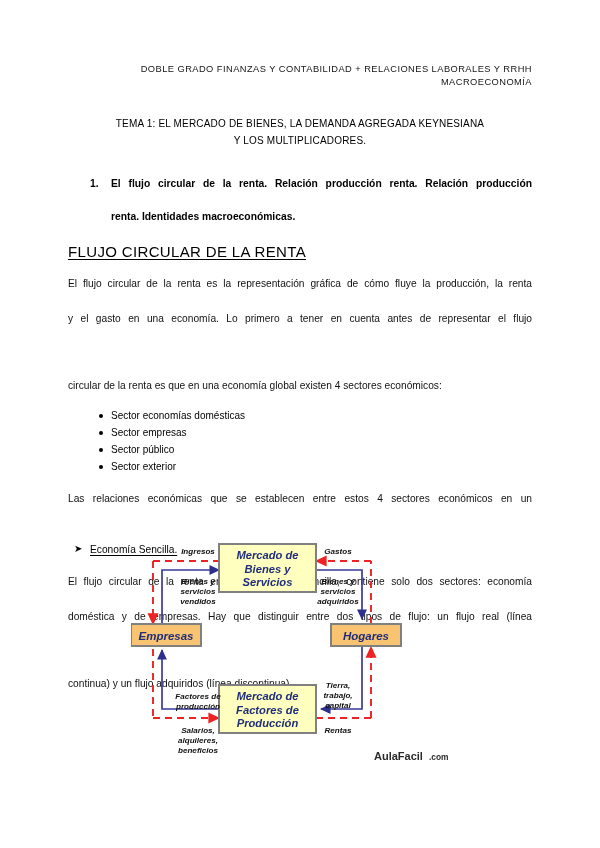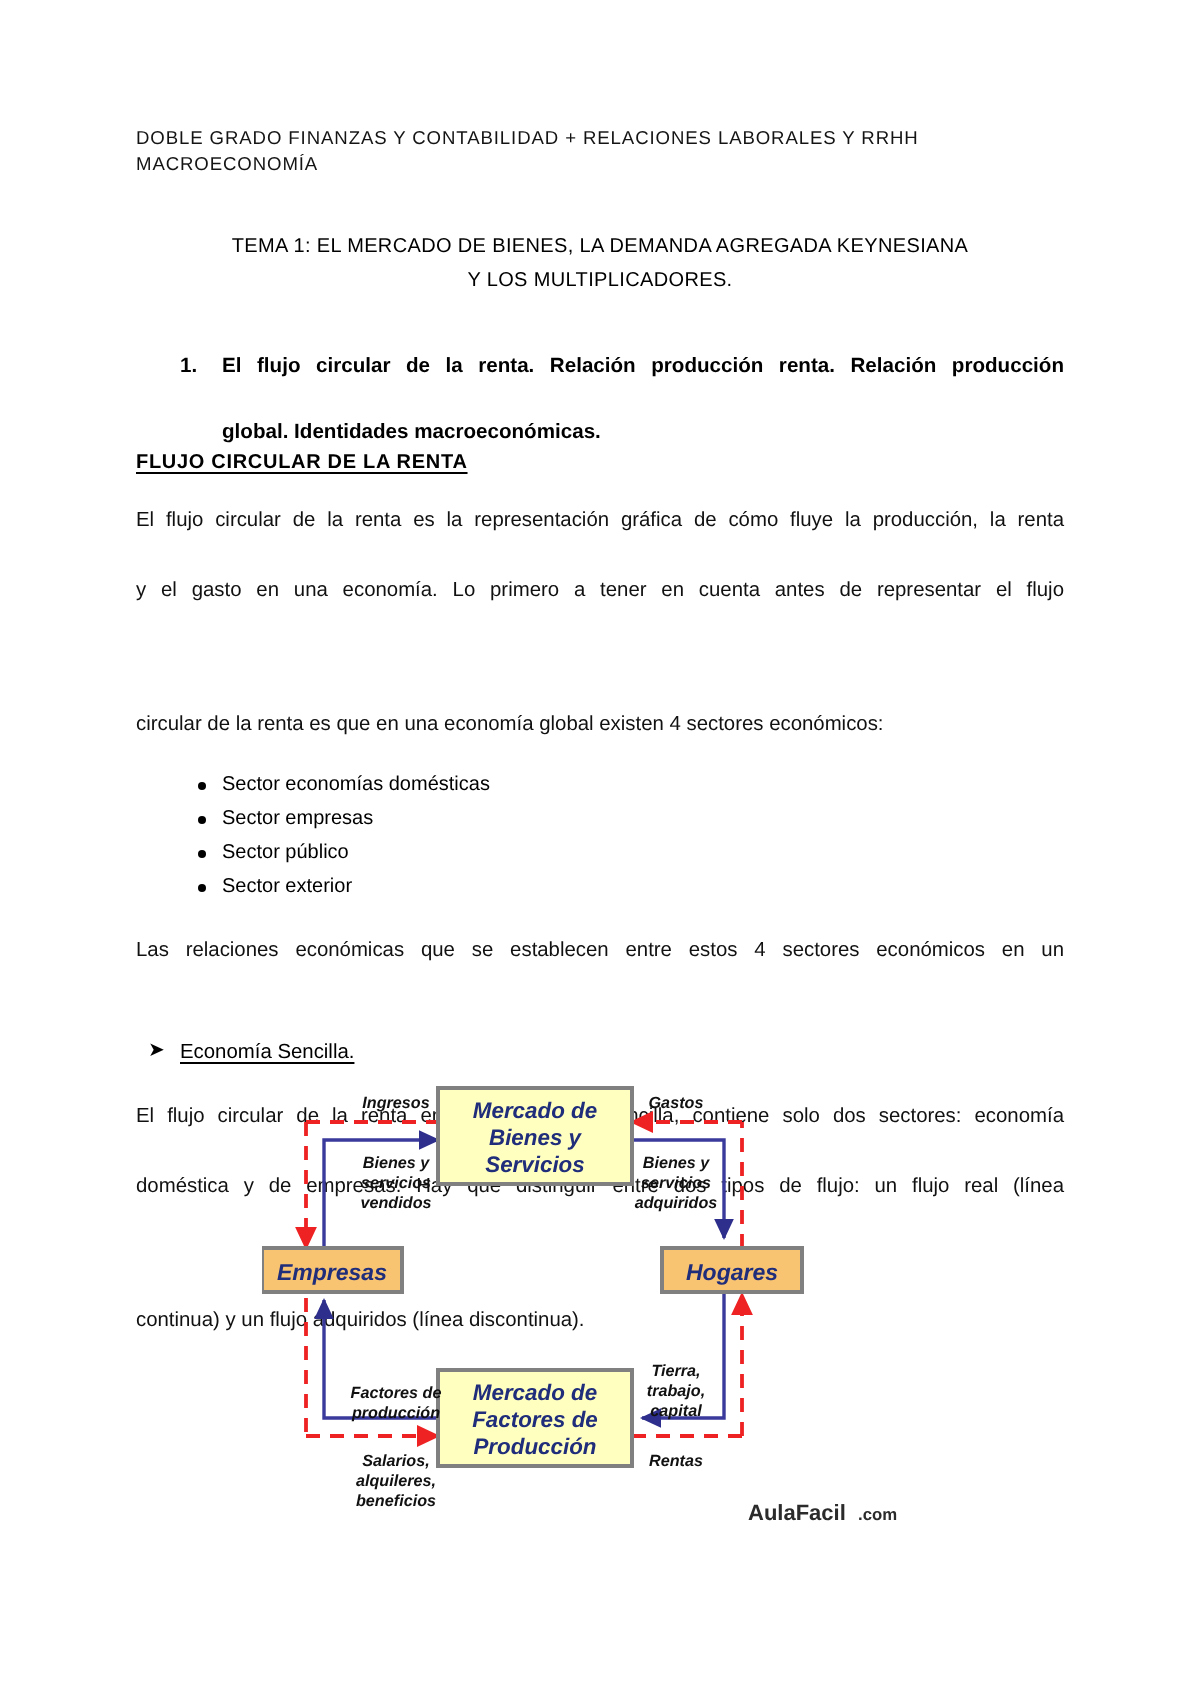--- a/index.html
+++ b/index.html
@@ -26,21 +26,21 @@
   .content {
     position: absolute;
     left: 68px;
     top: 0;
     width: 464px;
   }
 
   
   .doc-header {
     margin-top: 63px;
-    text-align: left;
+    text-align: right;
     font-size: 9.3px;
     letter-spacing: 0.45px;
     line-height: 1.42;
     color: #141414;
   }
   .doc-header .line2 { display: block; }
 
   .doc-title {
     margin-top: 27px;
     text-align: center;
@@ -75,25 +75,25 @@
     text-align: justify;
   }
   .numbered .ntext .jl:after {
     content: "";
     display: inline-block;
     width: 100%;
   }
 
   
   .subhead {
-    font-size: 10px;
+    margin-top: 17px;
+    font-size: 15px;
     letter-spacing: 0.35px;
     text-decoration: underline;
     text-underline-offset: 2px;
-    font-weight: bold;
   }
 
   
   .para {
     margin-top: 15px;
     font-size: 10.2px;
     line-height: 1.72;
     text-align: justify;
     color: #111;
   }
@@ -176,21 +176,21 @@
 
     <div class="doc-title">
       <span>TEMA 1: EL MERCADO DE BIENES, LA DEMANDA AGREGADA KEYNESIANA</span>
       <span class="t2">Y LOS MULTIPLICADORES.</span>
     </div>
 
     <div class="numbered">
       <span class="num">1.</span>
       <span class="ntext">
         <span class="jl">El flujo circular de la renta. Relación producción renta. Relación producción</span>
-        <span>global. Identidades macroeconómicas.</span>
+        <span>renta. Identidades macroeconómicas.</span>
       </span>
     </div>
 
     <div class="subhead">FLUJO CIRCULAR DE LA RENTA</div>
 
     <div class="para">
       <span class="jl">El flujo circular de la renta es la representación gráfica de cómo fluye la producción, la renta</span>
       <span class="jl">y el gasto en una economía. Lo primero a tener en cuenta antes de representar el flujo</span>
       <span class="last">circular de la renta es que en una economía global existen 4 sectores económicos:</span>
     </div>

